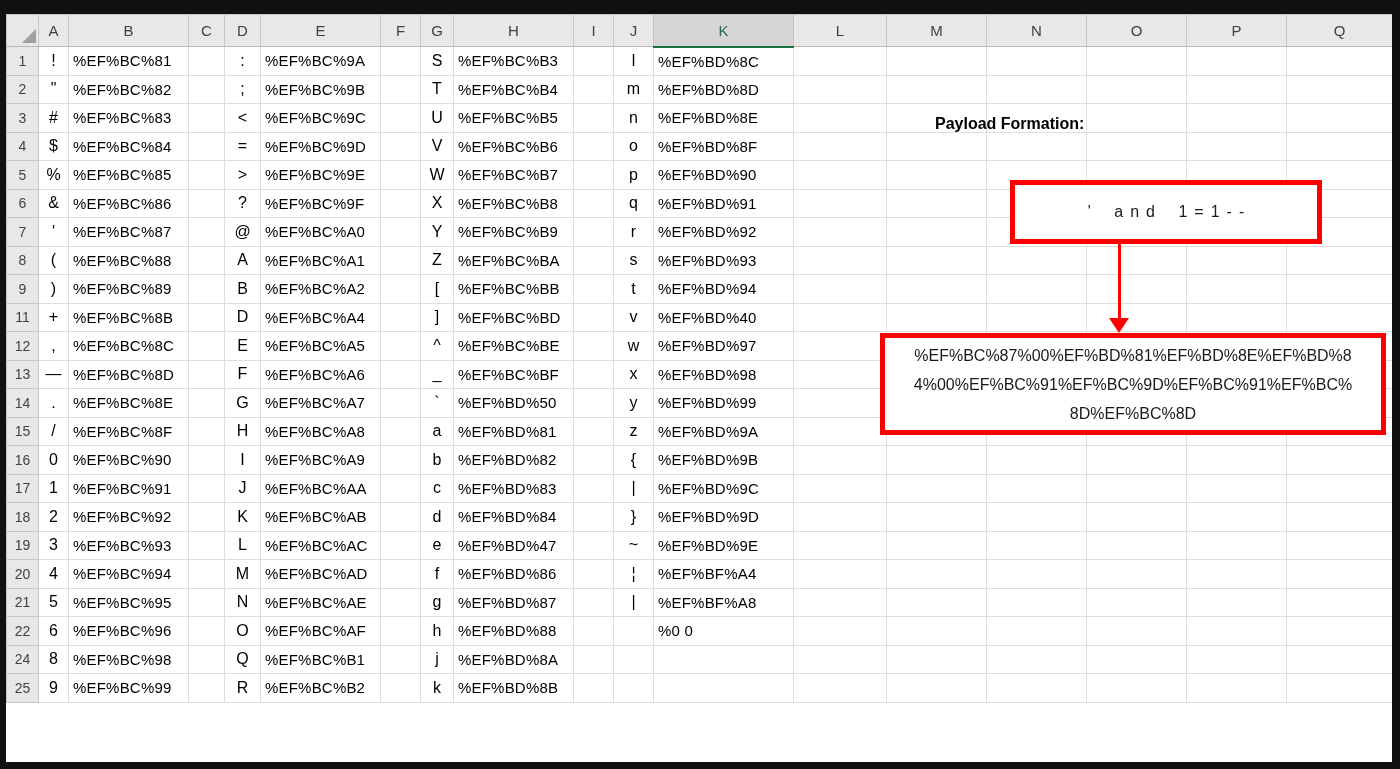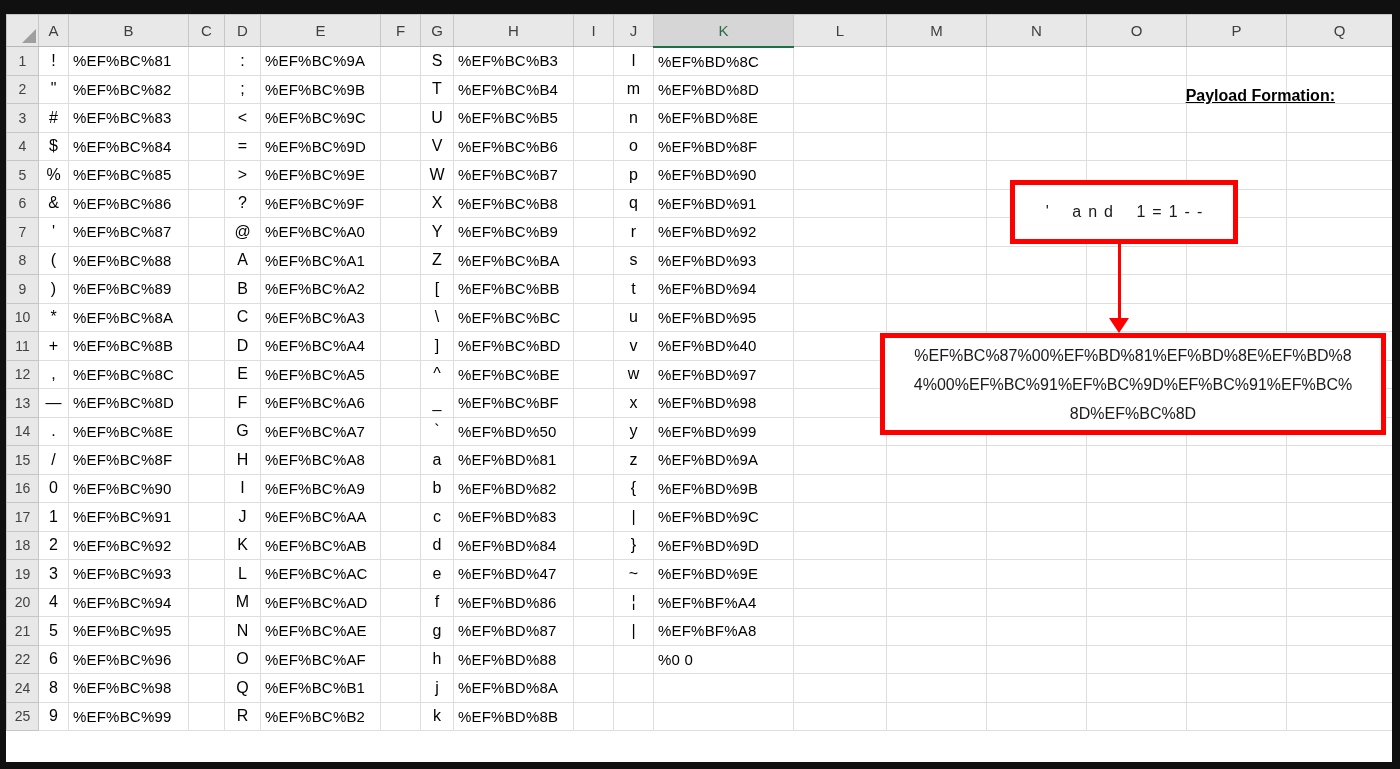--- a/index.html
+++ b/index.html
@@ -22,23 +22,23 @@
   
   .grid tbody tr { height:28.5px; }
   .grid tbody th.rowhead { background:#e8e8e8; color:#424242; font-weight:400;
                    font-size:14px; text-align:center;
                    border:1px solid #c6c6c6; }
   .grid tbody td { border:1px solid #dedede; color:#000; }
   td.char { text-align:center; font-size:16px; }
   td.code { text-align:left; font-size:15px; padding-left:4px; letter-spacing:0.2px; }
   td.blank { }
   
-  .anno-title { position:absolute; left:935px; top:87px; width:400px; height:22px;
-                text-align:right; font-weight:bold; font-size:16px; color:#000;text-decoration:underline; }
-  .src-box { position:absolute; left:1010px; top:180px; width:228px; height:64px;
+  .anno-title { position:absolute; left:935px; top:115px; width:400px; height:22px;
+                text-align:left; font-weight:bold; font-size:16px; color:#000; }
+  .src-box { position:absolute; left:1010px; top:180px; width:312px; height:64px;
              border:5px solid #ff0000; background:#fff;
              display:flex; align-items:center; justify-content:center; }
   .src-box span { font-size:16px; color:#1a1a1a; letter-spacing:7px; word-spacing:5px;
                   white-space:nowrap; padding-left:7px; }
   .arrow-line { position:absolute; left:1118px; top:244px; width:3px; height:76px;
                 background:#ff0000; }
   .arrow-head { position:absolute; left:1109px; top:318px; width:0; height:0;
                 border-left:10px solid transparent; border-right:10px solid transparent;
                 border-top:15px solid #ff0000; }
   .result-box { position:absolute; left:880px; top:333px; width:506px; height:102px;
@@ -275,40 +275,20 @@
             <td class="char">t</td>
             <td class="code">%EF%BD%94</td>
             <td class="blank"></td>
             <td class="blank"></td>
             <td class="blank"></td>
             <td class="blank"></td>
             <td class="blank"></td>
             <td class="blank"></td>
           </tr>
           <tr>
-            <th class="rowhead">10</th>
-            <td class="char">*</td>
-            <td class="code">%EF%BC%8A</td>
-            <td class="blank"></td>
-            <td class="char">C</td>
-            <td class="code">%EF%BC%A3</td>
-            <td class="blank"></td>
-            <td class="char">\</td>
-            <td class="code">%EF%BC%BC</td>
-            <td class="blank"></td>
-            <td class="char">u</td>
-            <td class="code">%EF%BD%95</td>
-            <td class="blank"></td>
-            <td class="blank"></td>
-            <td class="blank"></td>
-            <td class="blank"></td>
-            <td class="blank"></td>
-            <td class="blank"></td>
-          </tr>
-          <tr>
             <th class="rowhead">11</th>
             <td class="char">+</td>
             <td class="code">%EF%BC%8B</td>
             <td class="blank"></td>
             <td class="char">D</td>
             <td class="code">%EF%BC%A4</td>
             <td class="blank"></td>
             <td class="char">]</td>
             <td class="code">%EF%BC%BD</td>
             <td class="blank"></td>

